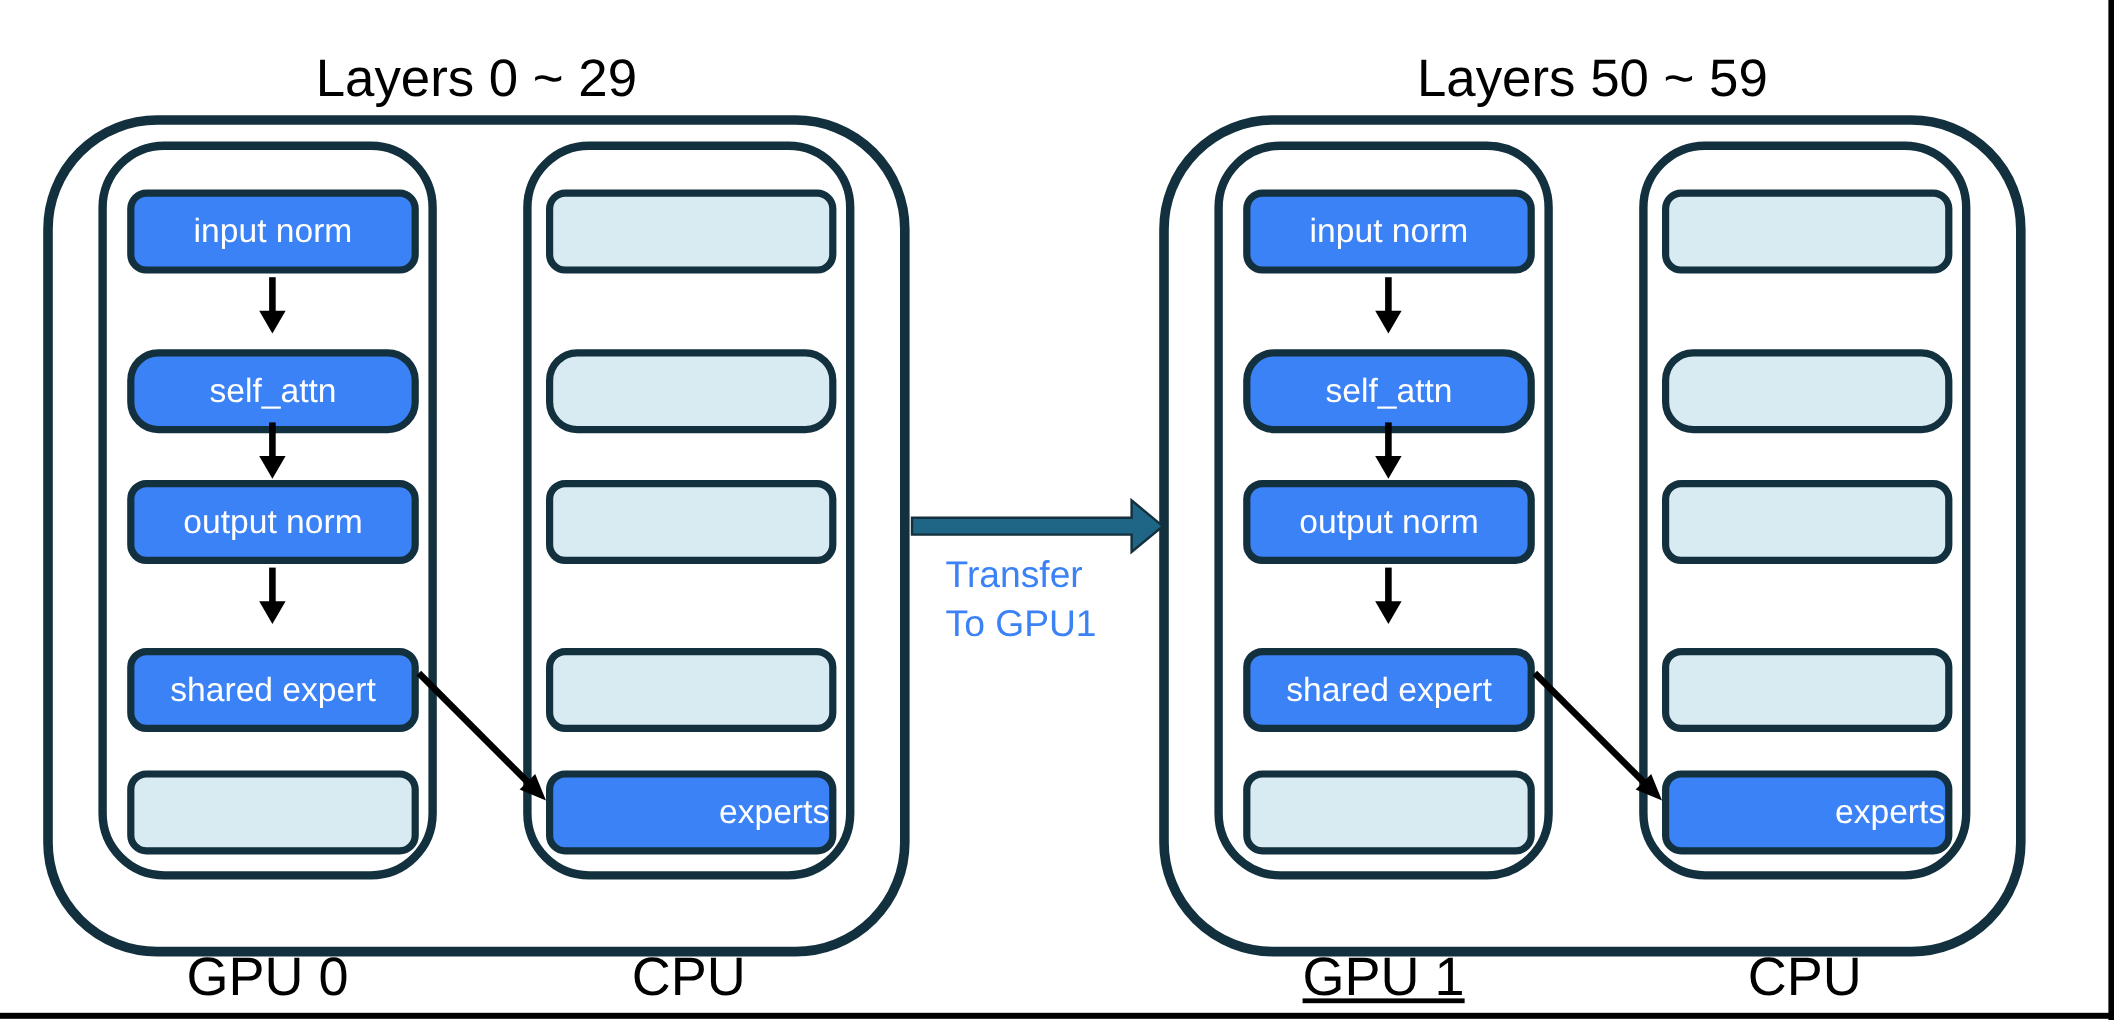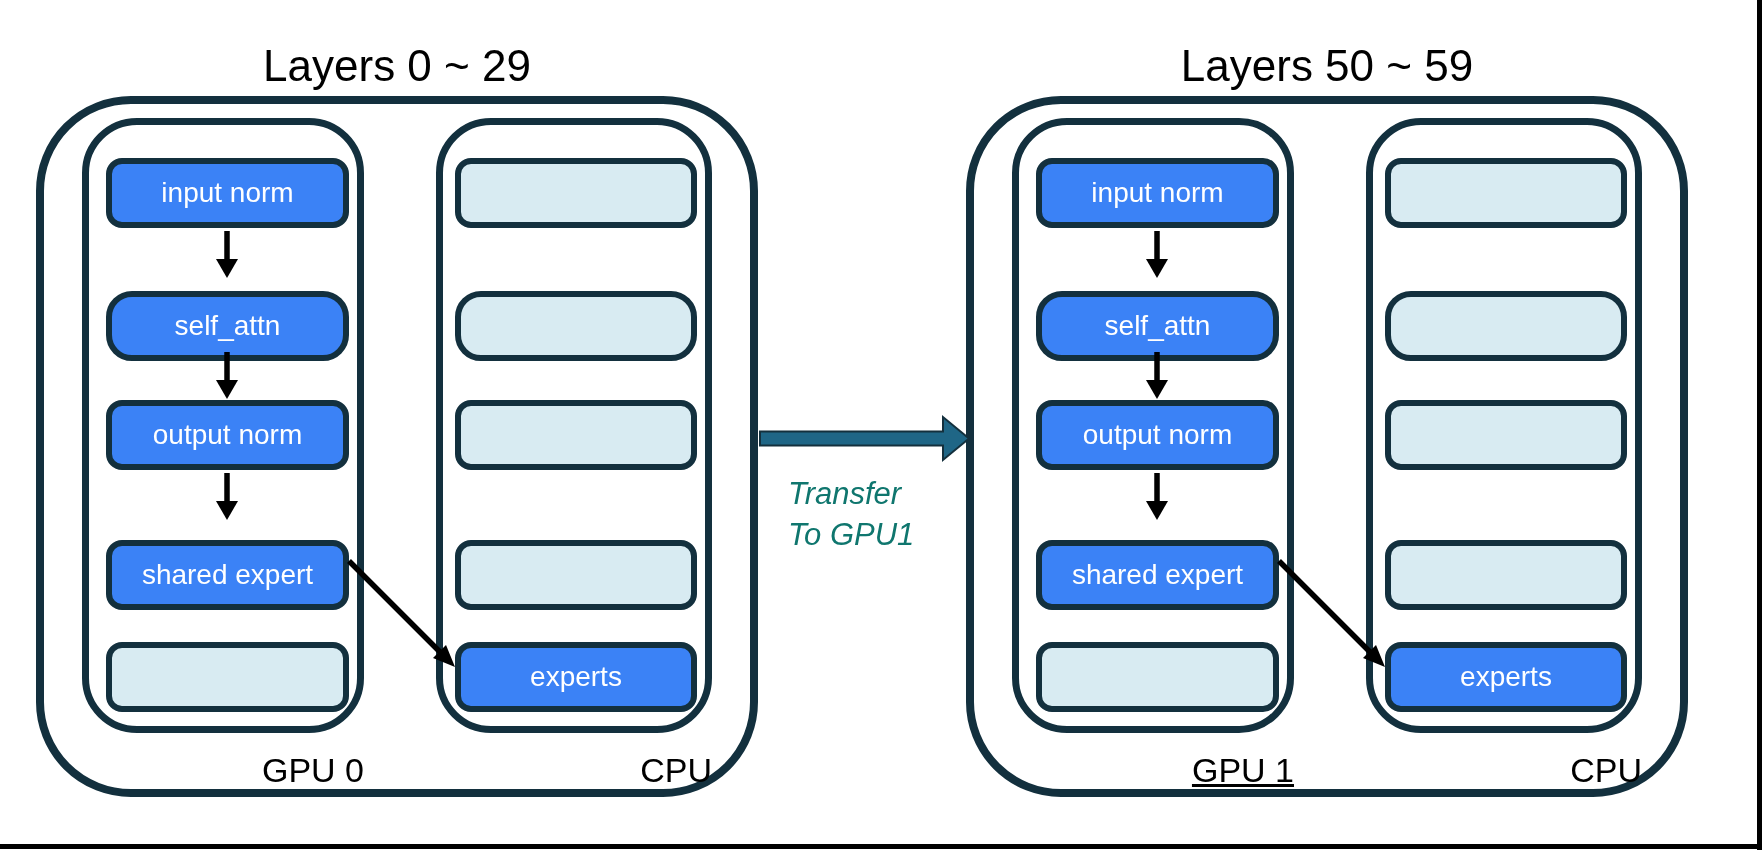--- a/index.html
+++ b/index.html
@@ -39,34 +39,34 @@
     display:flex; align-items:center; justify-content:center;
     font-size:28px; color:#ffffff; white-space:nowrap;
   }
   .slot.active { background:#3b82f6; }
   .slot.empty  { background:#d8ebf2; }
   .gpu-x-left  { left:106px; }
   .cpu-x-left  { left:455px; width:242px; }
   .gpu-x-right { left:1036px; }
   .cpu-x-right { left:1385px; width:242px; }
   .row1 { top:158px; } .row2 { top:291px;border-radius:26px; } .row3 { top:400px;align-items:center; }
-  .row4 { top:540px; } .row5 { top:642px; }
+  .row4 { top:540px; } .row5 { top:642px;justify-content:flex-end; }
 
   .col-label {
-    position:absolute; top:748px; height:44px; line-height:44px;
-    font-size:34px; color:#000; text-align:right; white-space:nowrap;
+    position:absolute; top:792px; height:44px; line-height:44px;
+    font-size:45px; color:#000; text-align:center; white-space:nowrap;
   }
   .col-label.gpu-left  { left:82px;   width:282px; }
   .col-label.cpu-left  { left:436px;  width:276px; }
   .col-label.gpu-right { left:1012px; width:282px;text-decoration:underline; }
   .col-label.cpu-right { left:1366px; width:276px; }
 
   .transfer-label {
-    position:absolute; left:788px; top:473px;
-    font-size:31px; line-height:41px; color:#0f766e; white-space:nowrap;font-style:italic;
+    position:absolute; left:788px; top:458px;
+    font-size:31px; line-height:41px; color:#3b82f6; white-space:nowrap;
   }
 
   svg.arrow-layer {
     position:absolute; left:0; top:0; width:1762px; height:850px;
     pointer-events:none;
   }
   .flow-line { stroke:#000; stroke-width:5.5; fill:none; }
   .flow-head { fill:#000; stroke:none; }
 
   .bottom-rule { position:absolute; left:0; top:844px; width:1762px; height:5px; background:#000; }

